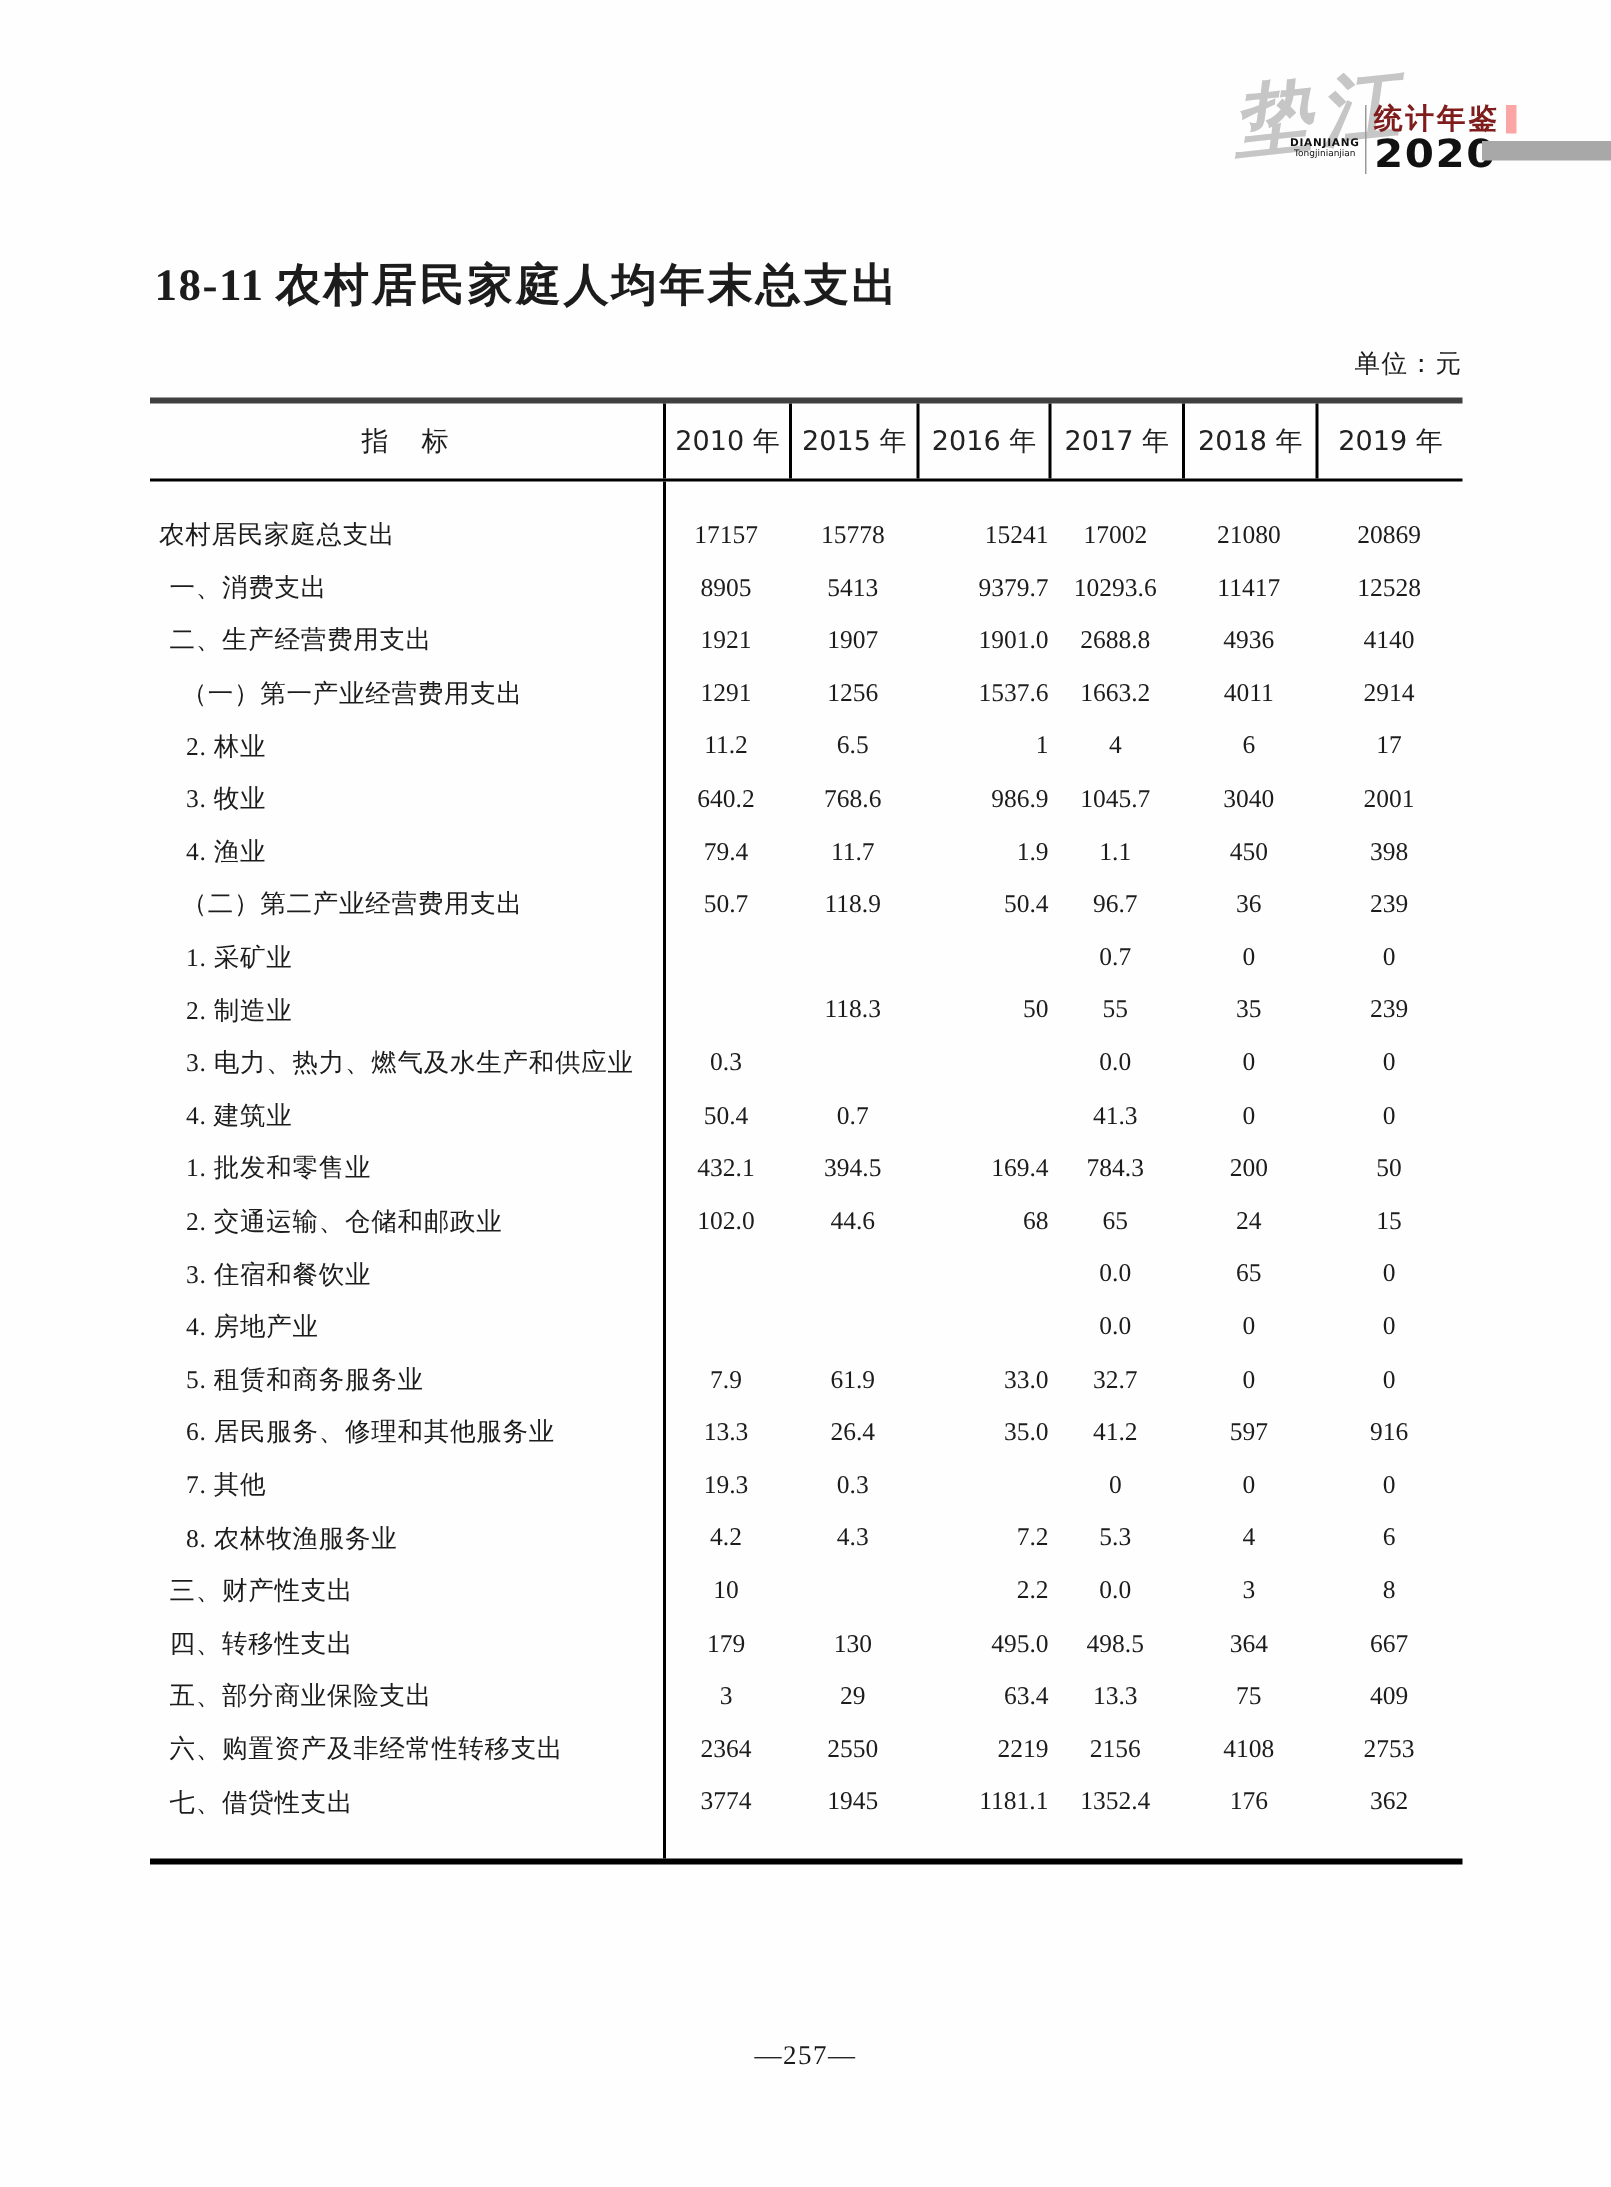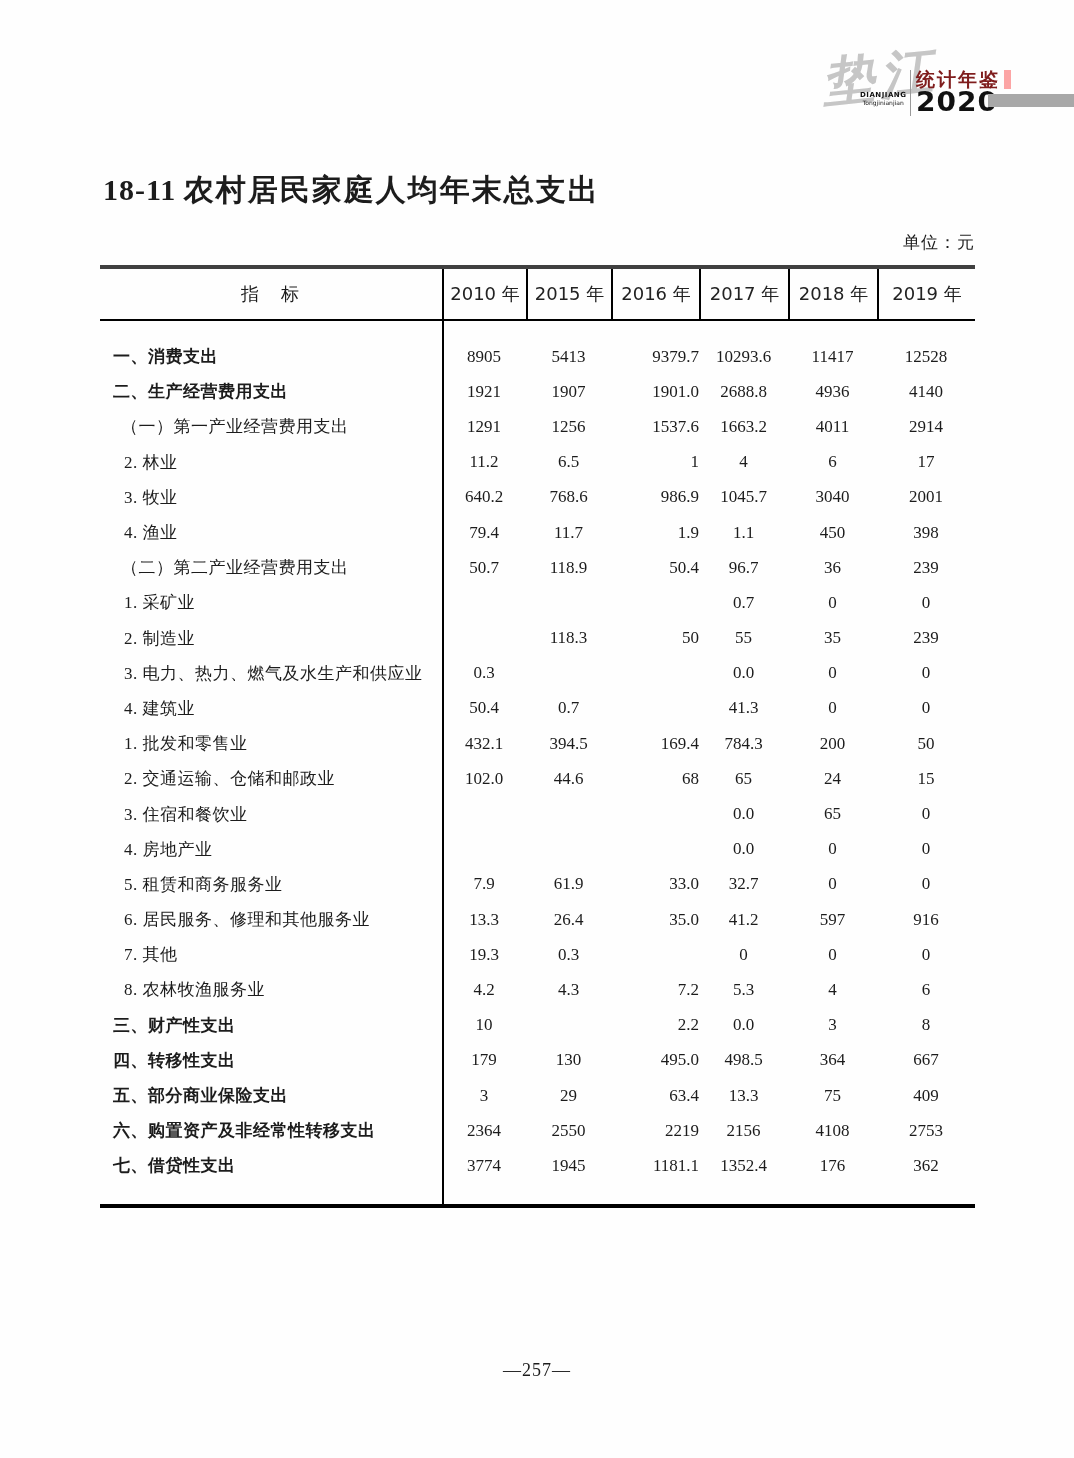--- a/index.html
+++ b/index.html
@@ -34,21 +34,21 @@
   .thead{display:flex;border-top:4px solid #404040;border-bottom:2px solid #000;height:56px;box-sizing:border-box;}
   .thead .cell{display:flex;align-items:center;justify-content:center;height:100%;box-sizing:border-box;}
   .hc-ind{width:342px;font-size:18px;letter-spacing:2px;}
   .thead .yc{border-left:2px solid #000;font-family:"DejaVu Sans","Liberation Sans",sans-serif;
              font-size:18px;color:#222;}
   .tbody{position:relative;border-bottom:4px solid #000;padding:18px 0 20px;}
   .tbody .vline{position:absolute;left:342px;top:0;bottom:0;width:2px;background:#000;}
   .trow{display:flex;height:35.2px;align-items:center;font-size:17px;}
   .cell{box-sizing:border-box;}
   .c-ind{width:342px;padding-left:6px;letter-spacing:.5px;white-space:nowrap;}
-  .indent-1 .c-ind{padding-left:13px;font-weight:bold;}
+  .indent-1 .c-ind{padding-left:13px;}
   .indent-2 .c-ind{padding-left:21px;}
   .indent-3 .c-ind{padding-left:24px;}
   .c-val{text-align:center;font-family:"Liberation Serif","DejaVu Serif",serif;}
   
   .colw-0{width:84px;}.colw-1{width:85px;}.colw-2{width:88px;text-align:right;}
   .colw-3{width:89px;}.colw-4{width:89px;}.colw-5{width:98px;}
 
   
   .pagenum{position:absolute;left:0;top:1360px;width:100%;text-align:center;font-size:18px;letter-spacing:1px;}
 </style>
@@ -85,20 +85,29 @@
     <div class="cell yc colw-0">2010 年</div>
         <div class="cell yc colw-1">2015 年</div>
         <div class="cell yc colw-2">2016 年</div>
         <div class="cell yc colw-3">2017 年</div>
         <div class="cell yc colw-4">2018 年</div>
         <div class="cell yc colw-5">2019 年</div>
       </div>
     <div class="tbody">
       <div class="vline"></div>
 
+    <div class="trow indent-0">
+          <div class="cell c-ind">农村居民家庭总支出</div>
+          <div class="cell c-val colw-0">17157</div>
+          <div class="cell c-val colw-1">15778</div>
+          <div class="cell c-val colw-2">15241</div>
+          <div class="cell c-val colw-3">17002</div>
+          <div class="cell c-val colw-4">21080</div>
+          <div class="cell c-val colw-5">20869</div>
+        </div>
         <div class="trow indent-1">
           <div class="cell c-ind">一、消费支出</div>
           <div class="cell c-val colw-0">8905</div>
           <div class="cell c-val colw-1">5413</div>
           <div class="cell c-val colw-2">9379.7</div>
           <div class="cell c-val colw-3">10293.6</div>
           <div class="cell c-val colw-4">11417</div>
           <div class="cell c-val colw-5">12528</div>
         </div>
         <div class="trow indent-1">

